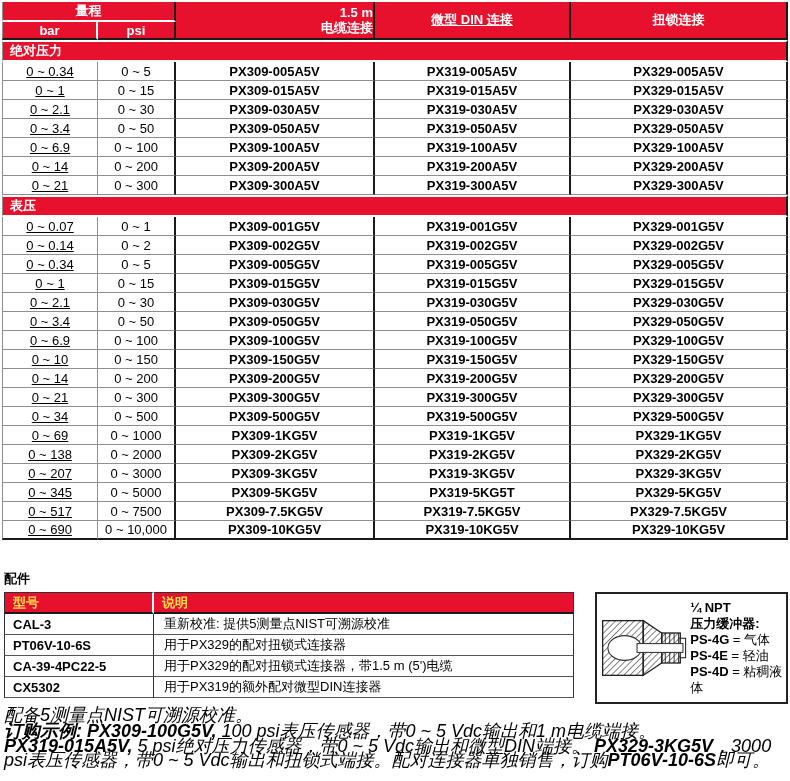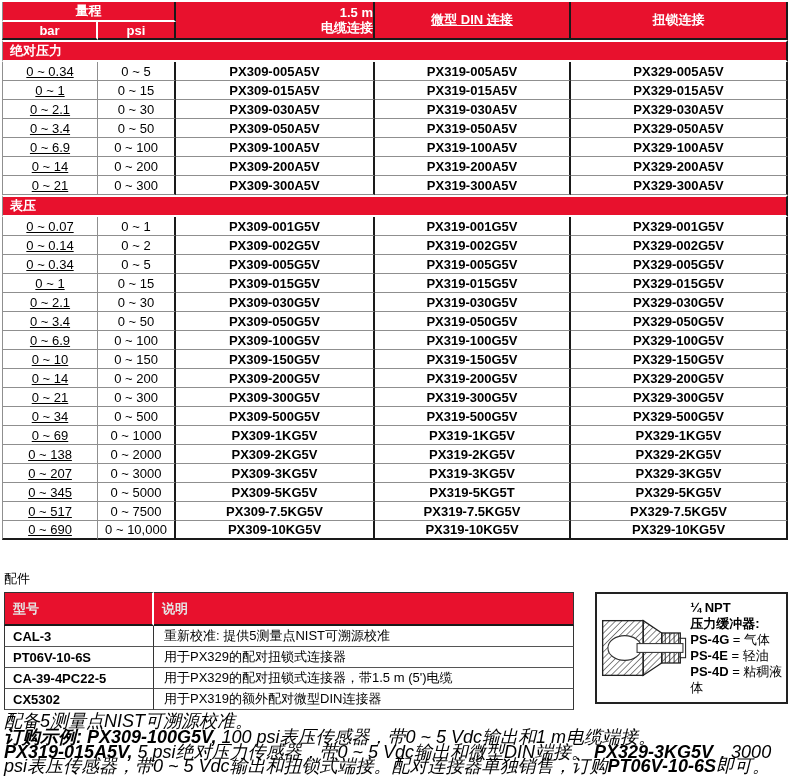--- a/index.html
+++ b/index.html
@@ -31,24 +31,24 @@
     height:19px;font-size:13px;text-align:center;border-bottom:1px solid var(--grid);background:#fff;}
   table.main td.c1{border-left:1px solid var(--grid);border-right:1px solid var(--grid);text-decoration:underline;}
   table.main td.c2{border-right:2px solid var(--line);}
   table.main td.c3,table.main td.c4,table.main td.c5{font-weight:bold;}
   table.main td.c3,table.main td.c4{border-right:2px solid var(--line);}
   table.main td.c5{border-right:2px solid var(--line);}
   table.main td.tlast{border-bottom:2px solid var(--line);}
 
   
   .bottom{margin-top:30px;}
-  .acc-title{font-size:13px;font-weight:normal;margin:16px 0 4px 2px;}
+  .acc-title{font-size:13px;font-weight:bold;margin:16px 0 4px 2px;}
   .acc-flex{display:flex;align-items:flex-start;}
   table.acc{width:570px;table-layout:fixed;border-collapse:separate;border-spacing:0;margin-left:2px;}
-  table.acc th{background:var(--red);color:#e5e5e5;font-weight:bold;font-size:13px;text-align:left;height:34px;
+  table.acc th{background:var(--red);color:#fde047;font-weight:bold;font-size:13px;text-align:left;height:22px;
     padding:0 0 0 8px;border-top:1px solid #333;border-bottom:2px solid var(--line);}
   table.acc th.m{border-left:1px solid #333;border-right:2px solid #fff;}
   table.acc th.d{border-right:1px solid #333;}
   table.acc td{height:21px;font-size:13px;padding:0 0 0 8px;border-bottom:1px solid #555;background:#fff;vertical-align:middle;}
   table.acc td.m{font-weight:bold;border-left:1px solid #333;border-right:1px solid #333;}
   table.acc td.d{border-right:1px solid #333;padding-left:10px;}
 
   
   .snubber{width:208px;height:112px;border:2px solid #222;margin-left:21px;display:flex;align-items:center;padding:3px;background:#fff;}
   .snub-text{margin-left:2px;line-height:16px;}

